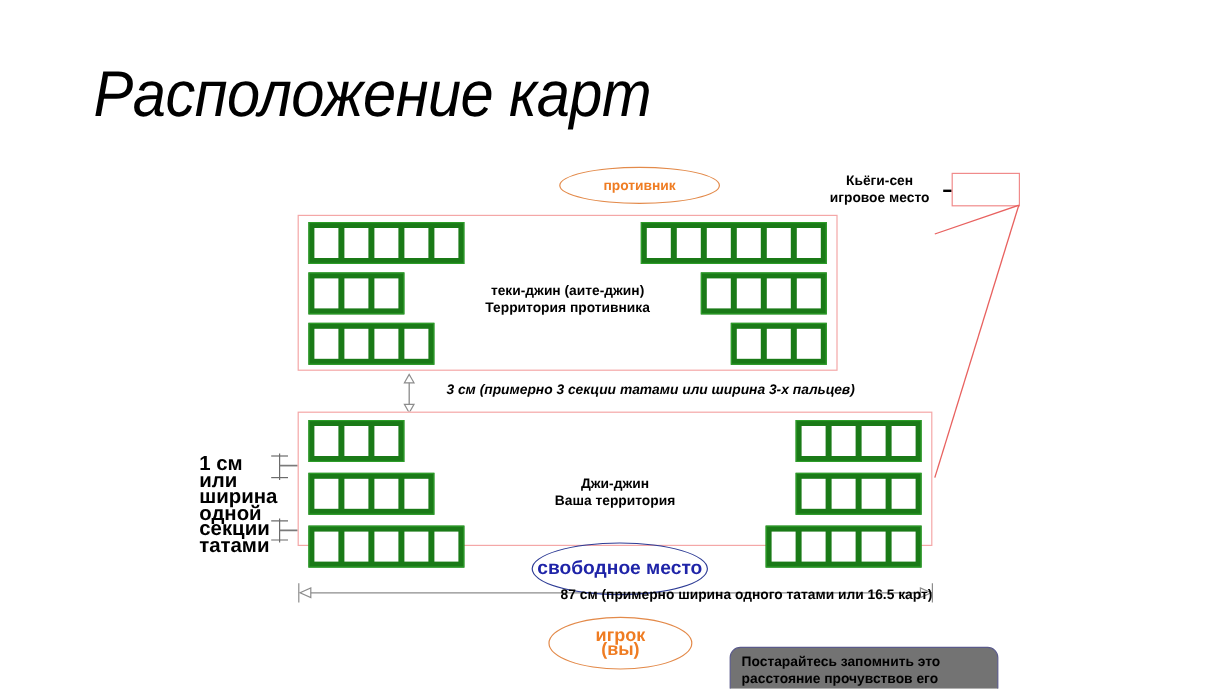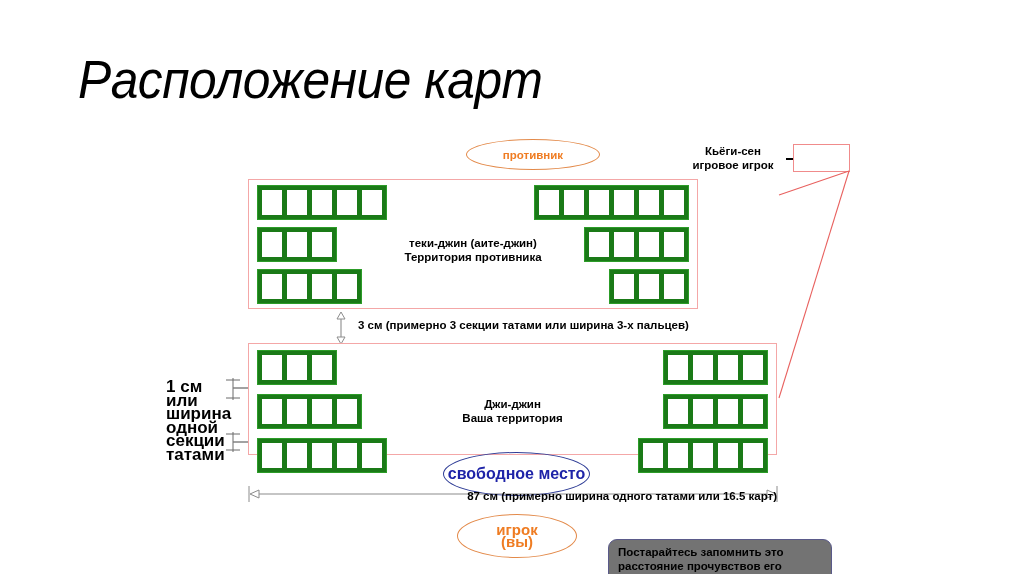--- a/index.html
+++ b/index.html
@@ -176,26 +176,27 @@
     left: 0;
     top: 0;
     width: 1024px;
     height: 574px;
     pointer-events: none;
   }
 
   
   #dim-3cm-text {
     position: absolute;
-    left: 358px;
+    left: 372px;
     top: 319px;
     font-size: 11.5px;
     font-weight: bold;
     color: #000000;
     white-space: nowrap;
+    font-style: italic;
   }
   #dim-87cm-text {
     position: absolute;
     left: 248px;
     top: 490px;
     width: 529px;
     text-align: right;
     font-size: 11.5px;
     font-weight: bold;
     color: #000000;
@@ -235,21 +236,21 @@
 </head>
 <body>
 
 <div id="slide">
 
   <div id="title">Расположение карт</div>
 
   <div class="ellipse" id="ellipse-opponent">противник</div>
 
   <div id="kyogi-label">Кьёги-сен
-игровое игрок</div>
+игровое место</div>
   <div id="kyogi-dash"></div>
   <div id="kyogi-box"></div>
 
   <svg id="leader-svg">
     <line x1="849" y1="171" x2="779" y2="195" stroke="#e8615f" stroke-width="1.1"></line>
     <line x1="849" y1="171" x2="779" y2="398" stroke="#e8615f" stroke-width="1.1"></line>
   </svg>
 
   <div class="field" id="field-top">
     <div class="field-label" id="label-top">теки-джин (аите-джин)

